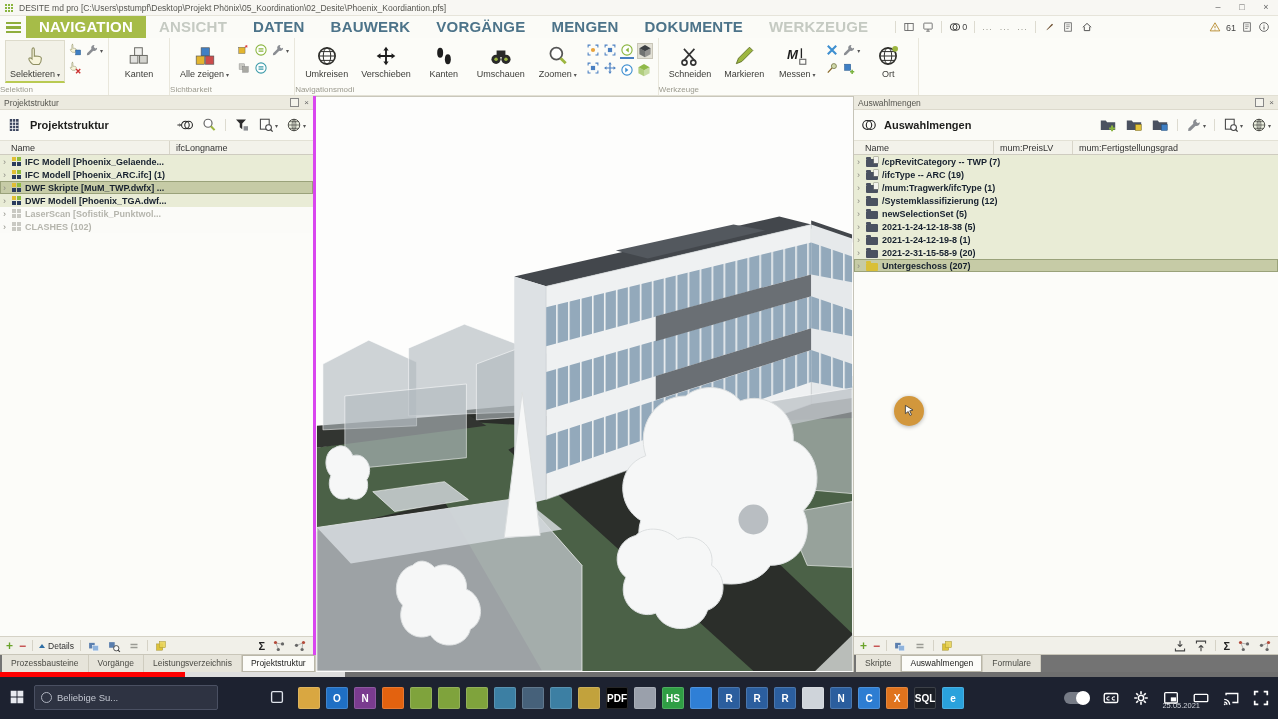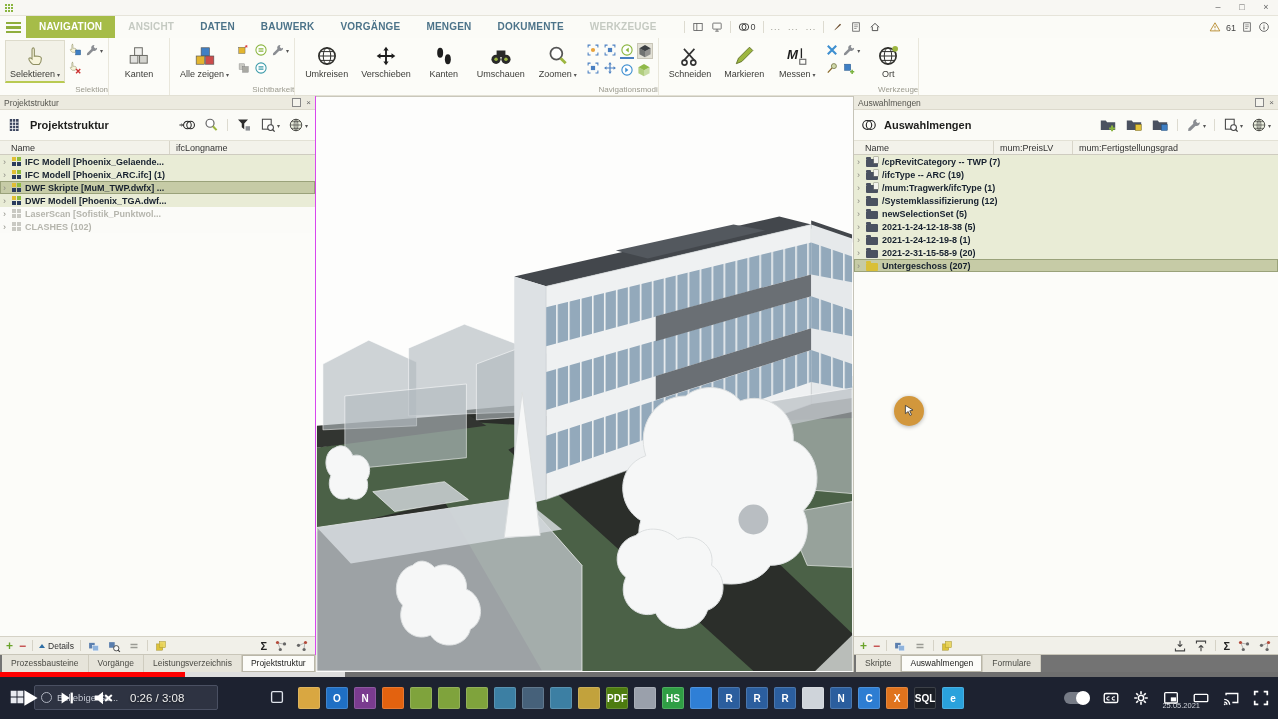--- a/index.html
+++ b/index.html
@@ -14,49 +14,49 @@
             border-bottom:1px solid #e6e4da;display:flex;align-items:center;padding-left:4px;box-sizing:border-box}
   .title-text{font-size:8.5px;color:#55554f;margin-left:5px;white-space:nowrap}
   .win-controls{margin-left:auto;display:flex}
   .wbtn{width:24px;text-align:center;font-size:9px;color:#666;line-height:15px;cursor:default}
 
   
   .tabrow{position:absolute;top:16px;left:0;right:0;height:22px;background:#fbfbf7;display:flex;align-items:center}
   .burger{width:26px;height:22px;display:flex;align-items:center;justify-content:center}
   .burger i{display:block;width:15px;height:11px;
             background:repeating-linear-gradient(#8fae3c 0 2.2px,transparent 2.2px 4.4px)}
-  .mtab{height:22px;line-height:22px;padding:0 13px;font-size:10px;font-weight:bold;
+  .mtab{height:22px;line-height:22px;padding:0 13px;font-size:15px;font-weight:bold;
         color:#4c7389;letter-spacing:.2px;white-space:nowrap}
   .mtab.active{background:#a6bc48;color:#fff}
   .mtab.disabled{color:#c5cac2}
   .tr-mid{display:flex;align-items:center;gap:7px;margin-left:14px;color:#555;font-size:9px}
   .tr-right{margin-left:auto;display:flex;align-items:flex-end;gap:5px;padding-right:8px;font-size:9px;color:#4a4a44}
   .vsep{width:1px;height:12px;background:#dddbd0}
   .dots{color:#9a9a90;letter-spacing:1px;font-size:9px}
   .cnt{font-size:9px;color:#444}
 
   
   .ribbon{position:absolute;top:38px;left:0;right:0;height:58px;background:#fcfcf8;
           border-bottom:1px solid #e2e0d4;display:flex;box-sizing:border-box}
   .rgroup{position:relative;border-right:1px solid #e9e7dc;padding:2px 5px 12px;display:flex;align-items:flex-start}
   .rbody{display:flex;gap:3px;align-items:flex-start}
-  .rcap{position:absolute;bottom:1px;left:0;right:0;text-align:right;font-size:8px;color:#9b9a8e;white-space:nowrap}
+  .rcap{position:absolute;bottom:1px;left:0;right:0;text-align:left;font-size:8px;color:#9b9a8e;white-space:nowrap}
   .rbig{display:flex;flex-direction:column;align-items:center;padding:2px 4px;min-width:40px;border:1px solid transparent}
   .rbig .bic{height:26px;display:flex;align-items:center}
   .blbl{font-size:9px;color:#3c3c38;white-space:nowrap;display:flex;align-items:center;gap:2px}
   .crt{font-size:6px;color:#555}
   .rbig.pressed{background:#f2f1e7;border:1px solid #dddbcb;border-bottom:2px solid #b9ca52}
   .rscol{display:flex;flex-direction:column;justify-content:flex-start;gap:4px;padding-top:3px}
   .rs{display:flex;align-items:center;height:14px;gap:1px}
   .rs.pressed{background:#e3e1d6;border:1px solid #c9c6b8}
 
   
   .panel{position:absolute;top:96px;height:576px;display:flex;flex-direction:column;
          background:#fcfcf9;box-sizing:border-box}
-  .panel.left{left:0;width:316px;border-right:1px solid #d946ef}
+  .panel.left{left:0;width:316px;border-right:3px solid #d946ef}
   .panel.right{left:853px;width:425px;border-left:1px solid #c6c4b8}
   .ptitle{height:13px;background:#eceadf;display:flex;align-items:center;padding:0 4px;
           font-size:8.5px;color:#55554f;border-bottom:1px solid #dcd9cc;flex:none}
   .pbtns{margin-left:auto;display:flex;align-items:center;gap:5px;color:#666;font-size:8px}
   .pinbox{width:7px;height:7px;border:1px solid #888;background:#f4f3ec}
   .phead{height:30px;background:#fbfbf7;display:flex;align-items:center;padding:0 7px;
          border-bottom:1px solid #e3e1d5;flex:none}
   .phead-title{font-weight:bold;font-size:11px;color:#1e1e1c;margin-left:7px}
   .phead-icons{margin-left:auto;display:flex;align-items:center;gap:8px}
   .pico{display:flex;align-items:center;gap:1px}
@@ -398,20 +398,21 @@
     <symbol id="i-cursor" viewBox="0 0 20 20">
         <path d="M5.5 3l9.5 5.8-4.1 1 2.3 4.8-1.9 1-2.3-4.9-3.5 2.6z" fill="#fff" stroke="#333" stroke-width="1"></path>
       </symbol>
   </defs>
 </svg>
 
 <div class="titlebar">
   <svg class="ic10">
       <use href="#i-logo"></use>
     </svg>
+  <span class="title-text">DESITE md pro [C:\Users\pstumpf\Desktop\Projekt Phönix\05_Koordination\02_Desite\Phoenix_Koordiantion.pfs]</span>
   <div class="win-controls">
     <span class="wbtn">–</span>
     <span class="wbtn">□</span>
     <span class="wbtn">×</span>
   </div>
 </div>
 
 <div class="tabrow">
   <span class="burger">
       <i></i>
@@ -1165,21 +1166,21 @@
       </div>
       <div class="tile" style="background: rgb(70, 97, 122);">
         <span></span>
       </div>
       <div class="tile" style="background: rgb(60, 127, 163);">
         <span></span>
       </div>
       <div class="tile" style="background: rgb(194, 162, 60);">
         <span></span>
       </div>
-      <div class="tile" style="background: #4d7c0f;">
+      <div class="tile" style="background: #000000;">
         <span>PDF</span>
       </div>
       <div class="tile" style="background: rgb(154, 160, 171);">
         <span></span>
       </div>
       <div class="tile" style="background: rgb(47, 158, 68);">
         <span>HS</span>
       </div>
       <div class="tile" style="background: rgb(47, 127, 214);">
         <span></span>
@@ -1207,38 +1208,20 @@
       </div>
       <div class="tile" style="background: rgb(27, 31, 39);">
         <span>SQL</span>
       </div>
       <div class="tile" style="background: rgb(42, 162, 220);">
         <span>e</span>
       </div>
     </div>
   <span class="tb-date">25.05.2021</span>
 
-  <div class="player-left">
-    <span class="pbtn">
-        <svg class="ic22">
-          <use href="#i-play"></use>
-        </svg>
-      </span>
-    <span class="pbtn">
-        <svg class="ic18">
-          <use href="#i-next"></use>
-        </svg>
-      </span>
-    <span class="pbtn">
-        <svg class="ic22">
-          <use href="#i-mute"></use>
-        </svg>
-      </span>
-    <span class="ptime">0:26 / 3:08</span>
-  </div>
   <div class="player-right">
     <span class="autoplay"></span>
     <span class="pbtn">
         <svg class="ic18">
           <use href="#i-cc"></use>
         </svg>
       </span>
     <span class="pbtn">
         <svg class="ic18">
           <use href="#i-gear"></use>

